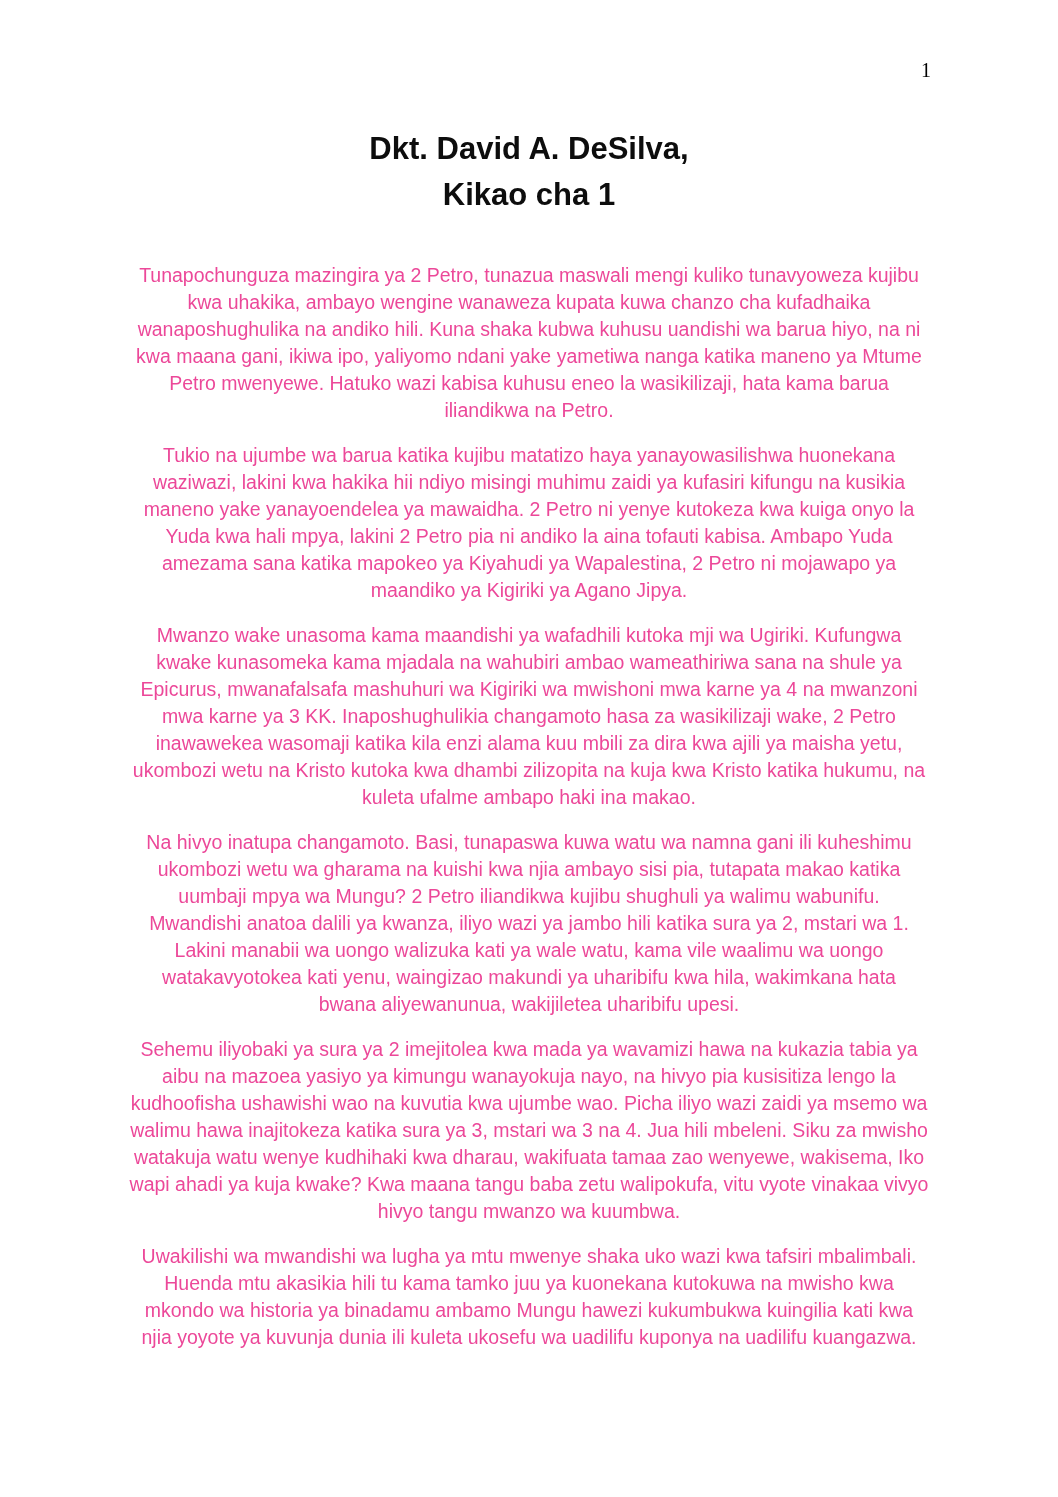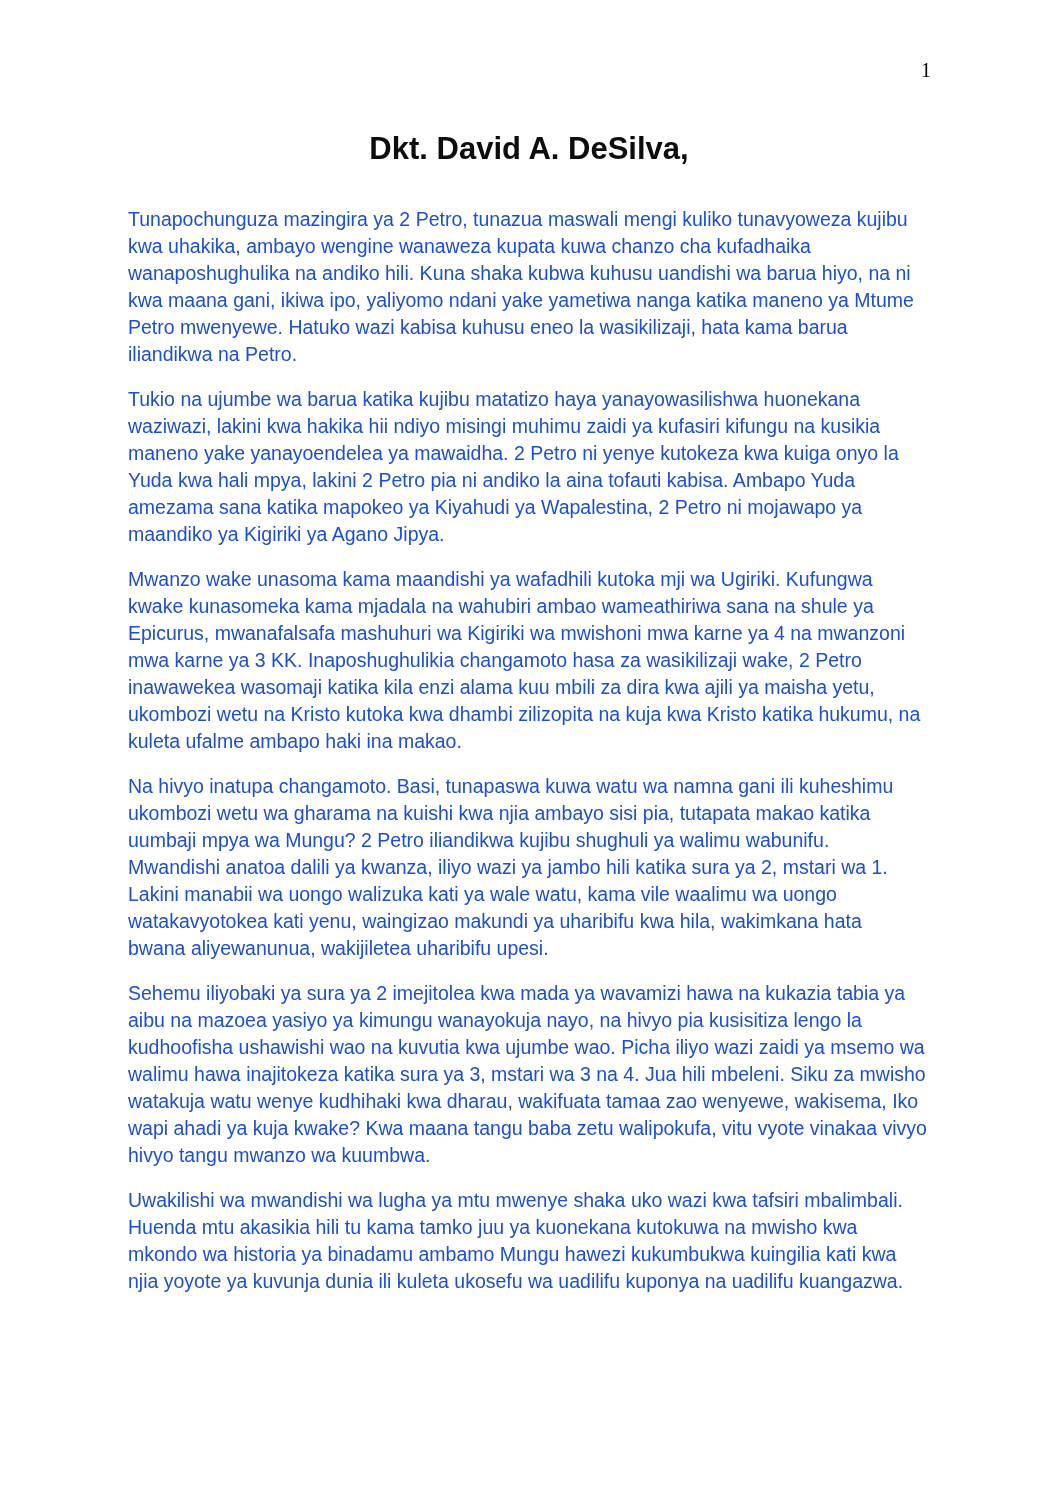--- a/index.html
+++ b/index.html
@@ -30,42 +30,44 @@
     left: 128px;
     top: 126px;
     width: 802px;
   }
   .doc-title {
     width: 802px;
     text-align: center;
     font-weight: bold;
     font-size: 31px;
     line-height: 46px;
-    margin-bottom: 34px;
+    margin-bottom: 44px;
     color: #0d0d0d;
   }
   .para {
     font-size: 19.5px;
     line-height: 27px;
     white-space: pre;
     margin: 0 0 18px 0;
-    color: #1d4ed8;
+    color: #ec4899;
+    text-align: center;
   }
 </style>
 </head>
 <body>
 
 <div class="page">
 
   <div class="page-number">1</div>
 
   <div class="content">
 
     <div class="doc-title">
       <div>Dkt. David A. DeSilva,</div>
+      <div>Kikao cha 1</div>
     </div>
 
     <p class="para">Tunapochunguza mazingira ya 2 Petro, tunazua maswali mengi kuliko tunavyoweza kujibu
 kwa uhakika, ambayo wengine wanaweza kupata kuwa chanzo cha kufadhaika
 wanaposhughulika na andiko hili. Kuna shaka kubwa kuhusu uandishi wa barua hiyo, na ni
 kwa maana gani, ikiwa ipo, yaliyomo ndani yake yametiwa nanga katika maneno ya Mtume
 Petro mwenyewe. Hatuko wazi kabisa kuhusu eneo la wasikilizaji, hata kama barua
 iliandikwa na Petro.</p>
 
     <p class="para">Tukio na ujumbe wa barua katika kujibu matatizo haya yanayowasilishwa huonekana

